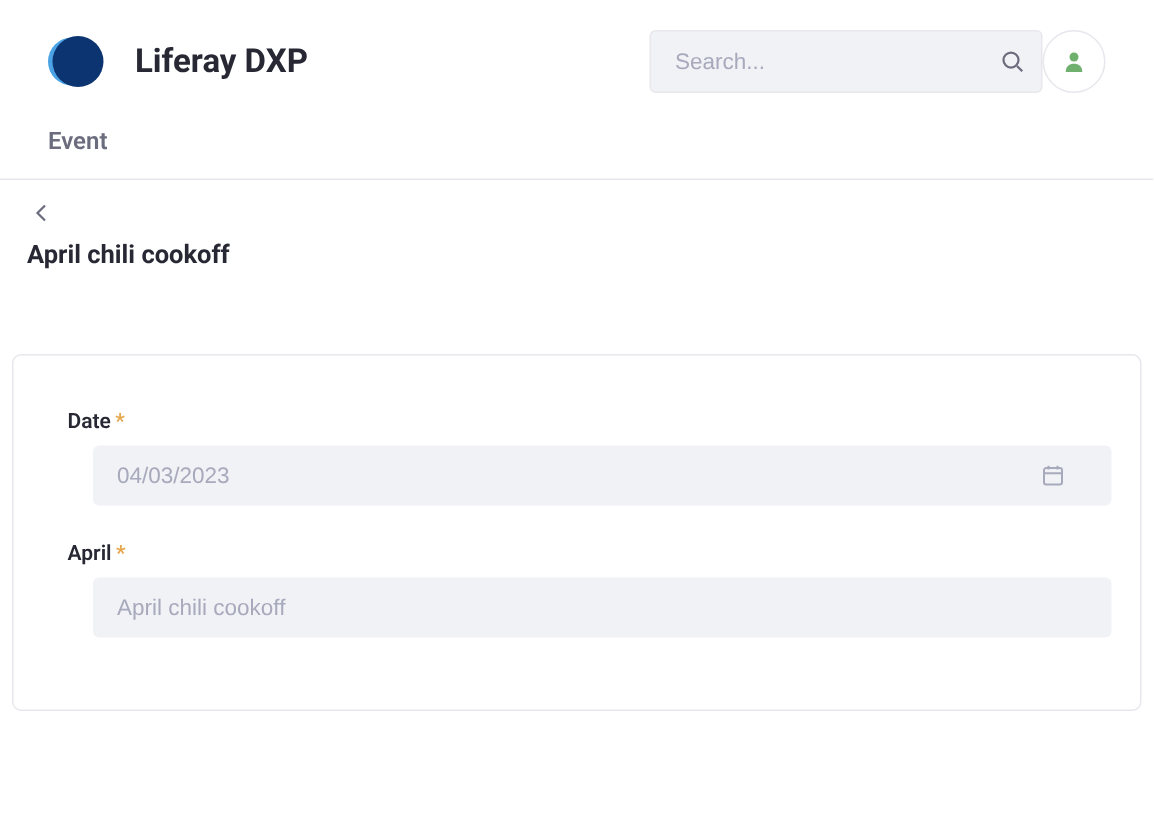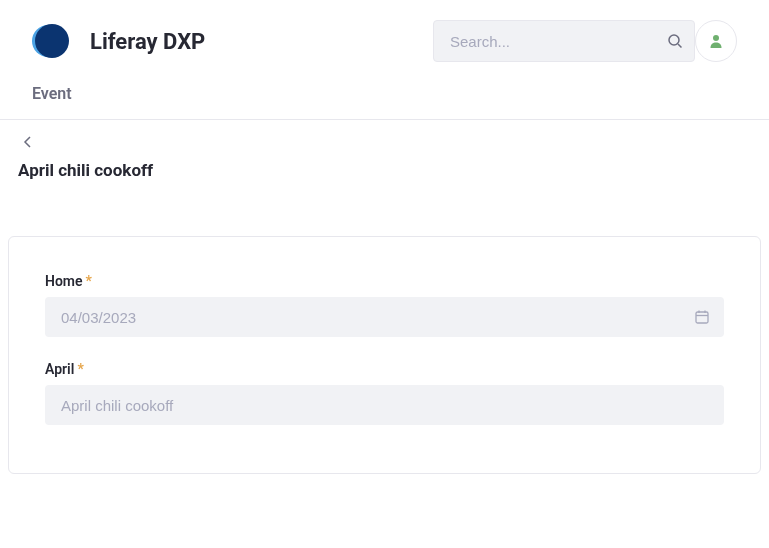--- a/index.html
+++ b/index.html
@@ -149,20 +149,21 @@
     .form-input {
       width: 100%;
       height: 40px;
       background: #f1f2f5;
       border: none;
       border-radius: 4px;
       padding: 0 42px 0 16px;
       font-size: 15px;
       color: #a7a9bc;
       outline: none;
+      margin-left: 17px;
     }
     .form-input.text-only {
       padding: 0 16px;
     }
     .calendar-icon {
       position: absolute;
       right: 14px;
       top: 50%;
       transform: translateY(-50%);
       width: 16px;
@@ -215,21 +216,21 @@
     </svg>
   </div>
   <div class="page-title">April chili cookoff</div>
 </div>
 
 <div class="content-area">
   <div class="card">
 
     <div class="form-group">
       <label class="form-label">
-        <span>Home</span><span class="required-star">*</span>
+        <span>Date</span><span class="required-star">*</span>
       </label>
       <div class="input-wrapper">
         <input type="text" class="form-input" readonly="" value="04/03/2023" style="">
         <div class="calendar-icon">
           <svg viewBox="0 0 16 16" width="16" height="16" fill="currentColor">
             <rect x="2" y="3" width="12" height="11" rx="1.5" fill="none" stroke="currentColor" stroke-width="1.3"></rect>
             <line x1="2" y1="6.5" x2="14" y2="6.5" stroke="currentColor" stroke-width="1.3"></line>
             <line x1="5" y1="1.5" x2="5" y2="4" stroke="currentColor" stroke-width="1.3"></line>
             <line x1="11" y1="1.5" x2="11" y2="4" stroke="currentColor" stroke-width="1.3"></line>
           </svg>

